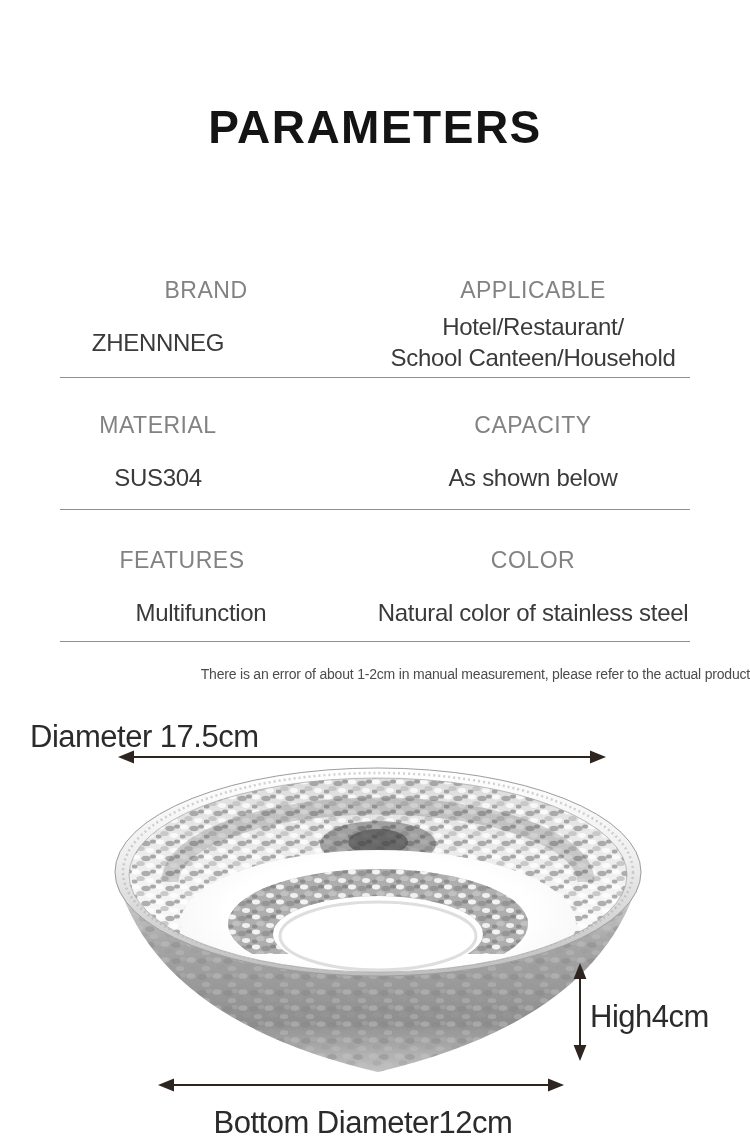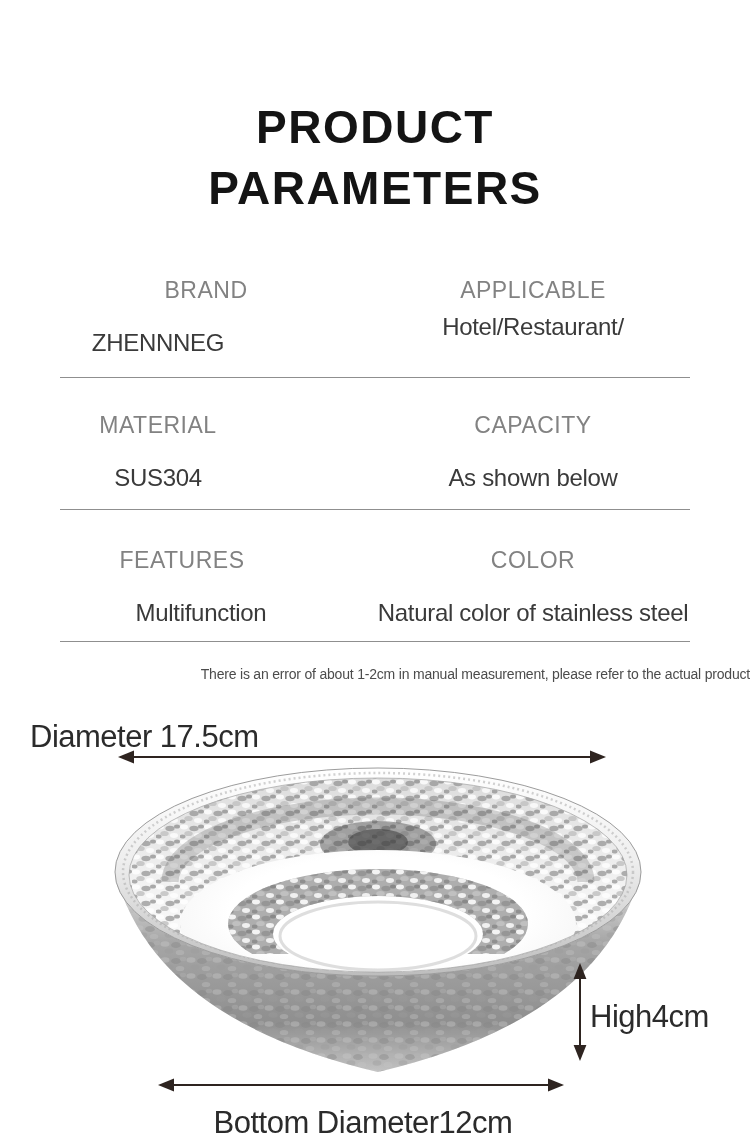--- a/index.html
+++ b/index.html
@@ -25,29 +25,29 @@
   .dim-text{color:#2b2b2b;font-size:31px;letter-spacing:-0.5px;white-space:nowrap;}
   .dim-top{top:719px;left:30px;width:600px;text-align:left;}
   .dim-high{top:999px;left:590px;}
   .dim-bottom{top:1088px;left:0;width:726px;text-align:center;margin-top:17px;}
   svg{display:block;}
 </style>
 </head>
 <body>
 
 <div class="abs page-title">
-  <div>PRODUCT</div>
   <div>PARAMETERS</div>
 </div>
 
 <div class="cell left param-label" style="top:277px;padding-left:48px;">BRAND</div>
 <div class="cell left param-value" style="top:327px;">ZHENNNEG</div>
 <div class="cell right param-label" style="top:277px;">APPLICABLE</div>
 <div class="cell right param-value" style="top:311px;">
   <div>Hotel/Restaurant/</div>
+  <div>School Canteen/Household</div>
 </div>
 <div class="divider" style="top:377px;"></div>
 
 <div class="cell left param-label" style="top:412px;">MATERIAL</div>
 <div class="cell left param-value" style="top:462px;">SUS304</div>
 <div class="cell right param-label" style="top:412px;">CAPACITY</div>
 <div class="cell right param-value" style="top:462px;">As shown below</div>
 <div class="divider" style="top:509px;"></div>
 
 <div class="cell left param-label" style="top:547px;padding-left:24px;">FEATURES</div>

